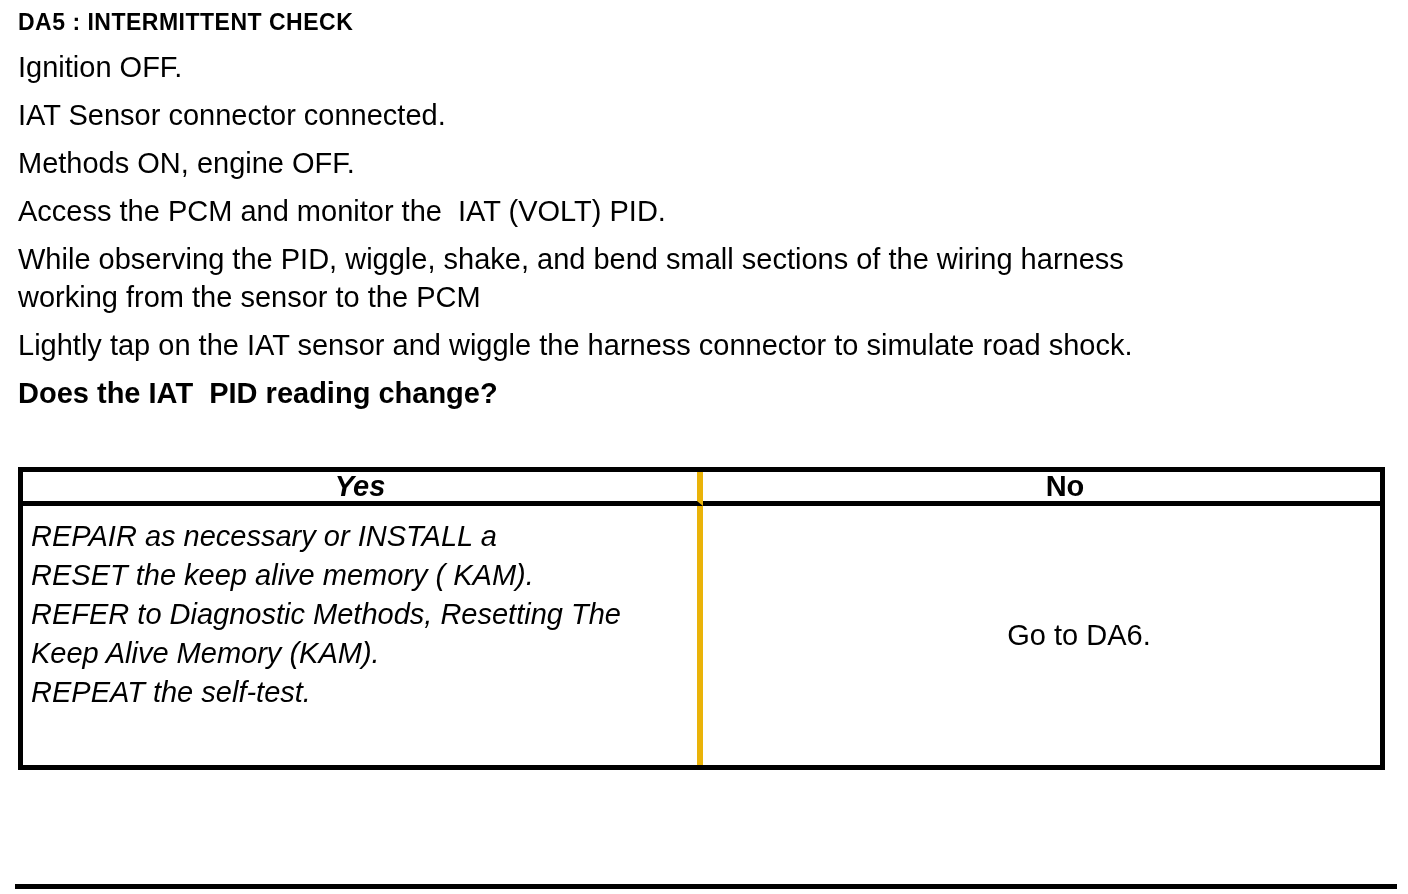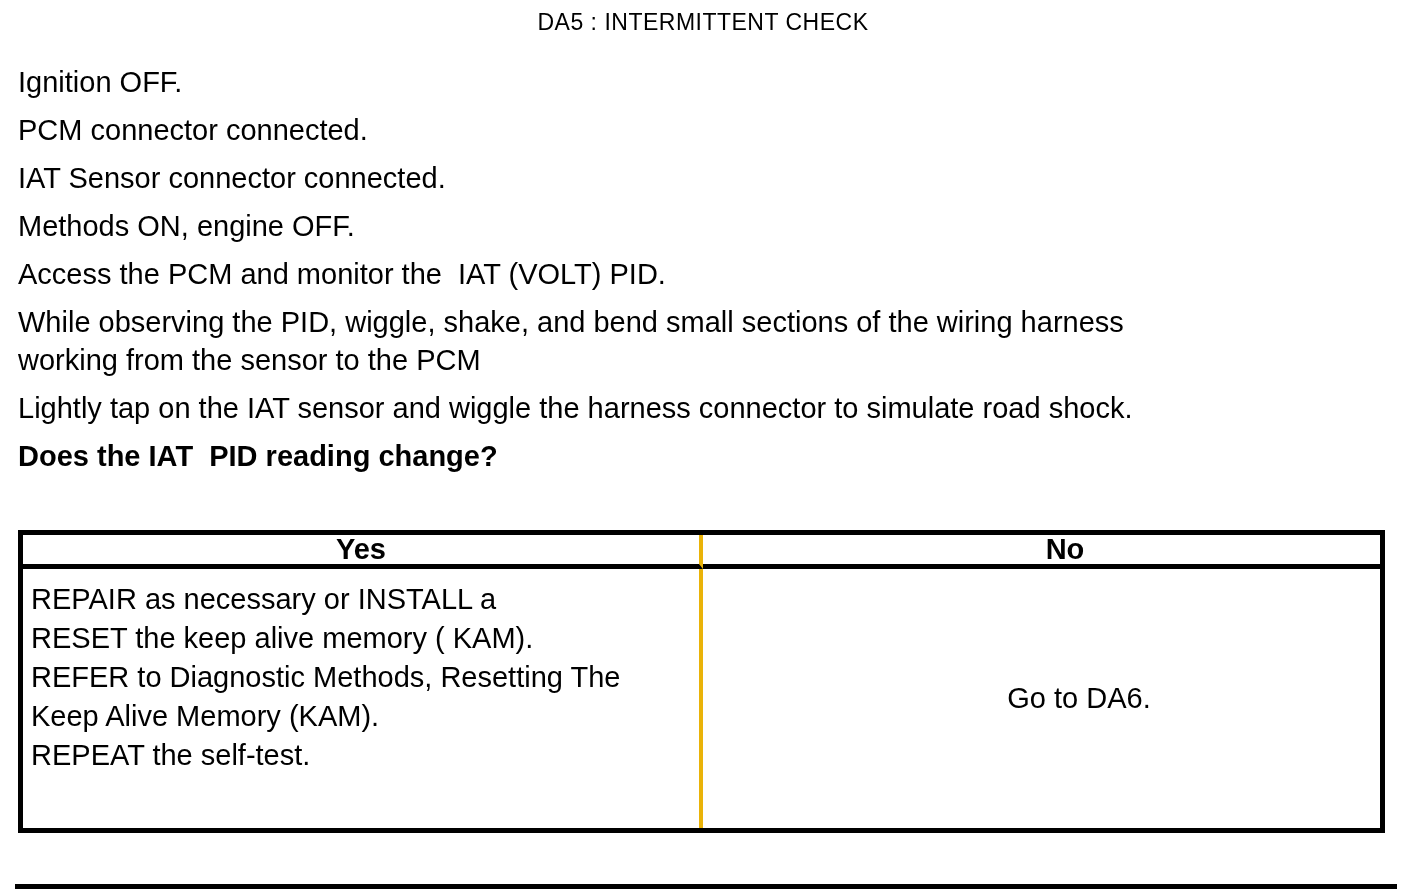--- a/index.html
+++ b/index.html
@@ -13,27 +13,26 @@
   }
   .page {
     position: relative;
     width: 1408px;
     height: 894px;
     padding-left: 18px;
     padding-right: 20px;
   }
   .doc-title {
     margin-top: 10px;
-    margin-bottom: 29px;
+    margin-bottom: 14px;
     font-size: 23px;
-    font-weight: normal;
+    font-weight: bold;
     line-height: 24px;
     letter-spacing: 0.5px;
     white-space: pre-wrap;
-    text-align: center;
   }
   .step {
     font-size: 29px;
     line-height: 38px;
     margin-bottom: 10px;
     white-space: pre-wrap;
   }
   .question {
     font-size: 29px;
     line-height: 38px;
@@ -50,22 +49,23 @@
     height: 34px;
     display: flex;
     align-items: center;
     justify-content: center;
     font-size: 29px;
     font-weight: bold;
     border-bottom: 5px solid #000000;
   }
   .cell-yes {
     width: 680px;
-    border-right: 4px solid #eab308;
+    border-right: 6px solid #eab308;
     flex-shrink: 0;
+    font-style: italic;
   }
   .cell-no { flex: 1; padding-left: 47px; }
   .tbl-body .cell-yes {
     min-height: 259px;
     padding: 11px 8px 5px 8px;
   }
   .tbl-body .cell-no {
     min-height: 259px;
     display: flex;
     align-items: center;
@@ -92,21 +92,20 @@
   }
 </style>
 </head>
 <body>
 
 <div class="page">
 
   <div class="doc-title">DA5 : INTERMITTENT CHECK</div>
 
   <div class="step">Ignition OFF.</div>
-  <div class="step">PCM connector connected.</div>
   <div class="step">IAT Sensor connector connected.</div>
   <div class="step">Methods ON, engine OFF.</div>
   <div class="step">Access the PCM and monitor the  IAT (VOLT) PID.</div>
   <div class="step">While observing the PID, wiggle, shake, and bend small sections of the wiring harness
 working from the sensor to the PCM</div>
   <div class="step">Lightly tap on the IAT sensor and wiggle the harness connector to simulate road shock.</div>
 
   <div class="question">Does the IAT  PID reading change?</div>
 
   <div class="decision-table">

